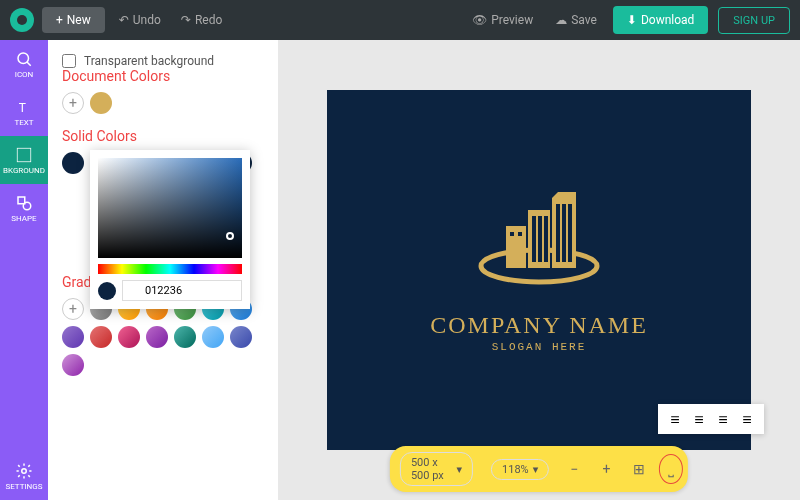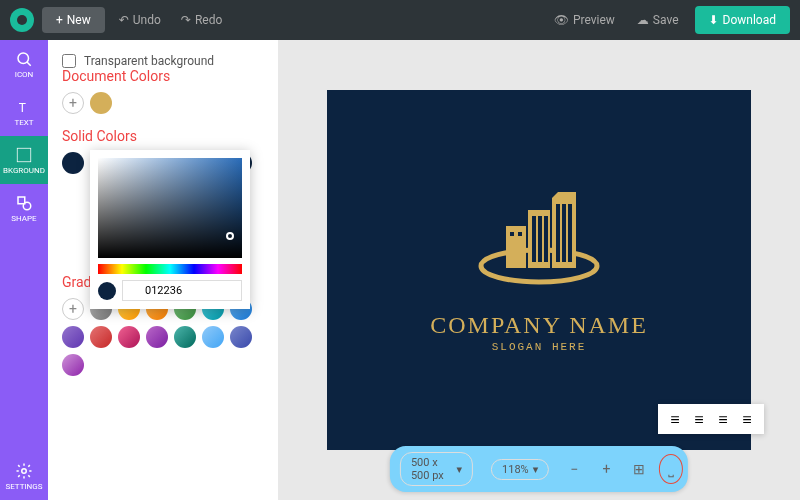--- a/index.html
+++ b/index.html
@@ -31,21 +31,21 @@
 .color-value{display:flex;align-items:center;gap:6px;margin-top:6px}
 .color-preview{width:18px;height:18px;border-radius:50%;background:#0c2340}
 .color-input{flex:1;border:1px solid #ddd;padding:3px 22px;font-size:11px;width:70px}
 .canvas-area{position:absolute;left:278px;right:0;top:40px;bottom:0;display:flex;align-items:center;justify-content:center}
 .artboard{width:424px;height:360px;background:#0c2340;display:flex;flex-direction:column;align-items:center;justify-content:center;position:relative}
 .building-icon{width:130px;height:110px;margin-bottom:14px}
 .company{font-family:Georgia,serif;color:#d4af5a;font-size:24px;letter-spacing:2px}
 .slogan{font-family:Liberation Mono, monospace;color:#d4af5a;font-size:11px;letter-spacing:2px;margin-top:2px}
 .align-pop{position:absolute;right:36px;bottom:66px;background:#fff;display:flex;gap:2px;padding:6px;box-shadow:0 1px 6px rgba(0,0,0,.2)}
 .align-pop div{width:22px;height:18px;display:flex;align-items:center;justify-content:center;cursor:pointer}
-.bottom-bar{position:absolute;bottom:8px;left:50%;transform:translateX(-50%);display:flex;align-items:center;gap:18px;background:#7dd3fc;padding:6px 10px;border-radius:16px;box-shadow:0 1px 4px rgba(0,0,0,.15);font-size:11px;color:#555}
+.bottom-bar{position:absolute;bottom:8px;left:50%;transform:translateX(-50%);display:flex;align-items:center;gap:18px;background:#fde047;padding:6px 10px;border-radius:16px;box-shadow:0 1px 4px rgba(0,0,0,.15);font-size:11px;color:#555}
 .bb-pill{border:1px solid #ddd;border-radius:12px;padding:3px 10px;display:flex;align-items:center;gap:4px}
 .bb-btn{width:20px;height:20px;display:flex;align-items:center;justify-content:center;cursor:pointer;font-size:14px;color:#666}
 .bb-ring{position:relative}
 .bb-ring::after{content:"";position:absolute;inset:-5px;border:1px solid #e74c3c;border-radius:50%}
 .grad{background:linear-gradient(135deg,var(--c1),var(--c2))}
 </style>
 </head>
 <body>
 
 <div class="topbar">
@@ -68,20 +68,21 @@
         <span>Preview</span>
       </div>
     <div class="tb-action">
         <span>☁</span>
         <span>Save</span>
       </div>
     <button class="btn-download">
         <span>⬇</span>
         <span>Download</span>
       </button>
+    <button class="btn-signup">SIGN UP</button>
   </div>
 </div>
 
 <div class="sidebar">
   <div class="side-item">
       <svg viewBox="0 0 24 24" fill="none" stroke="#fff" stroke-width="2">
         <circle cx="11" cy="11" r="7"></circle>
         <line x1="21" y1="21" x2="16" y2="16"></line>
       </svg>
       <span>ICON</span>

